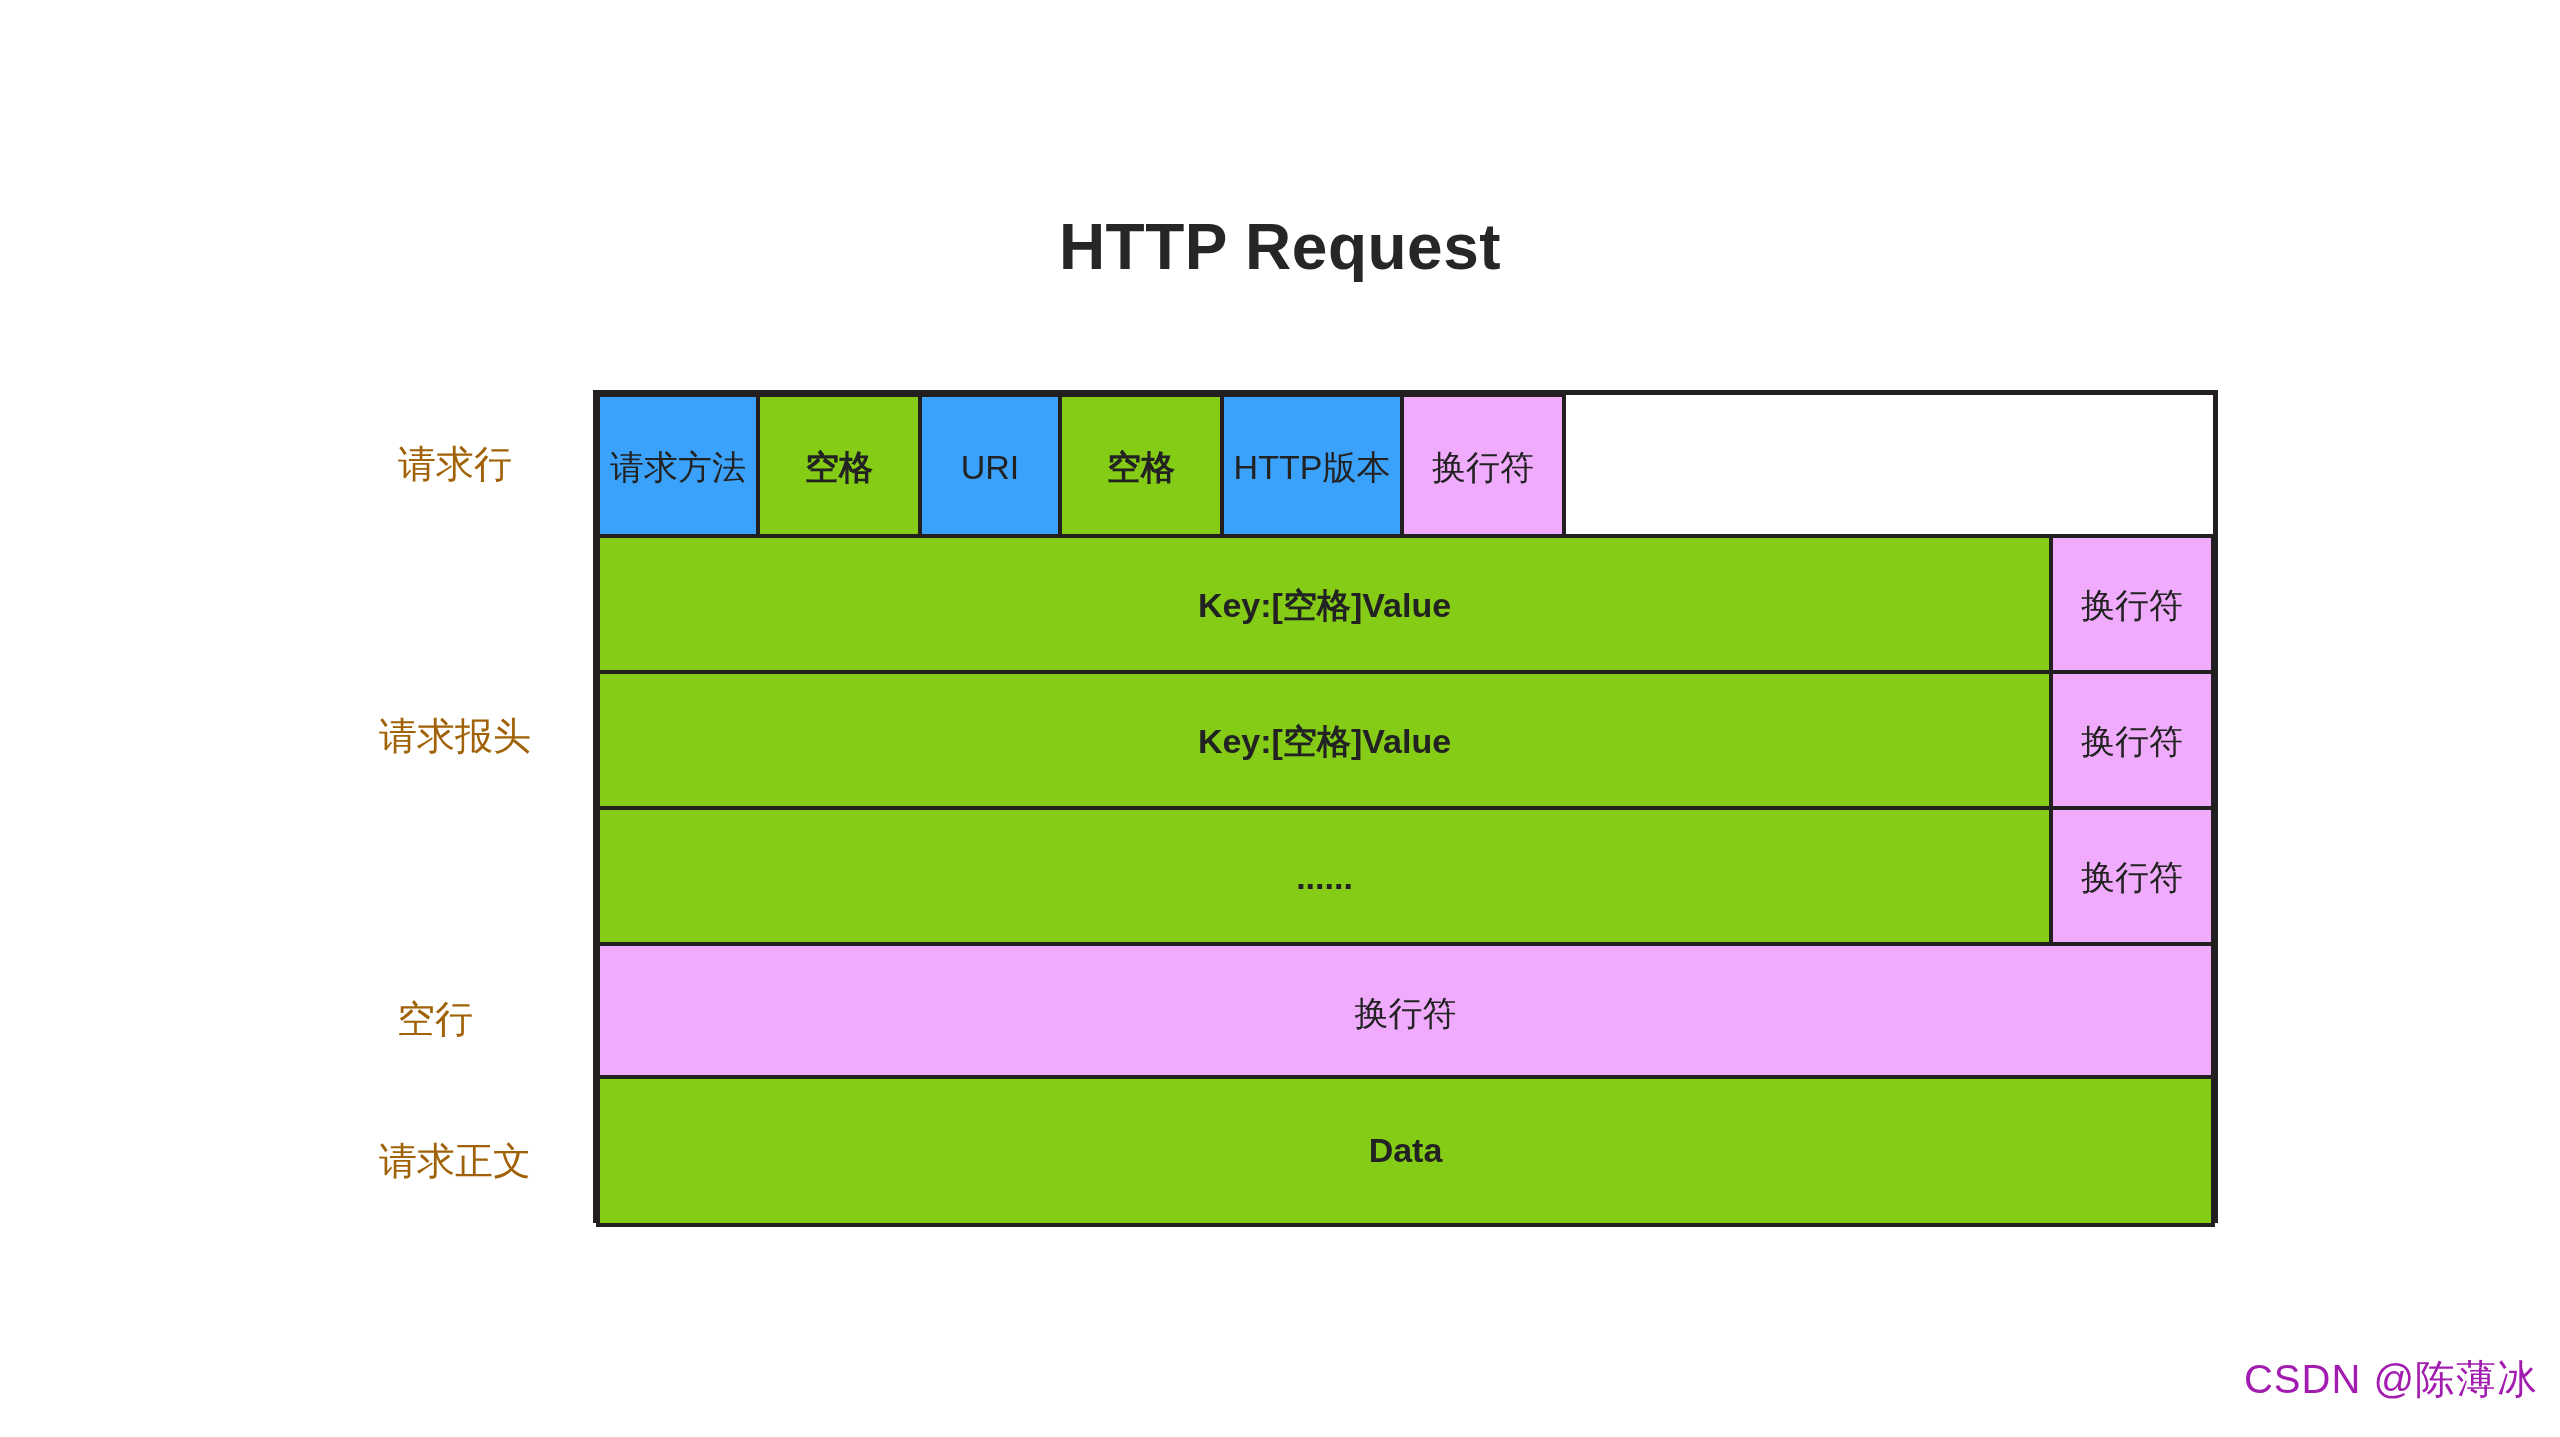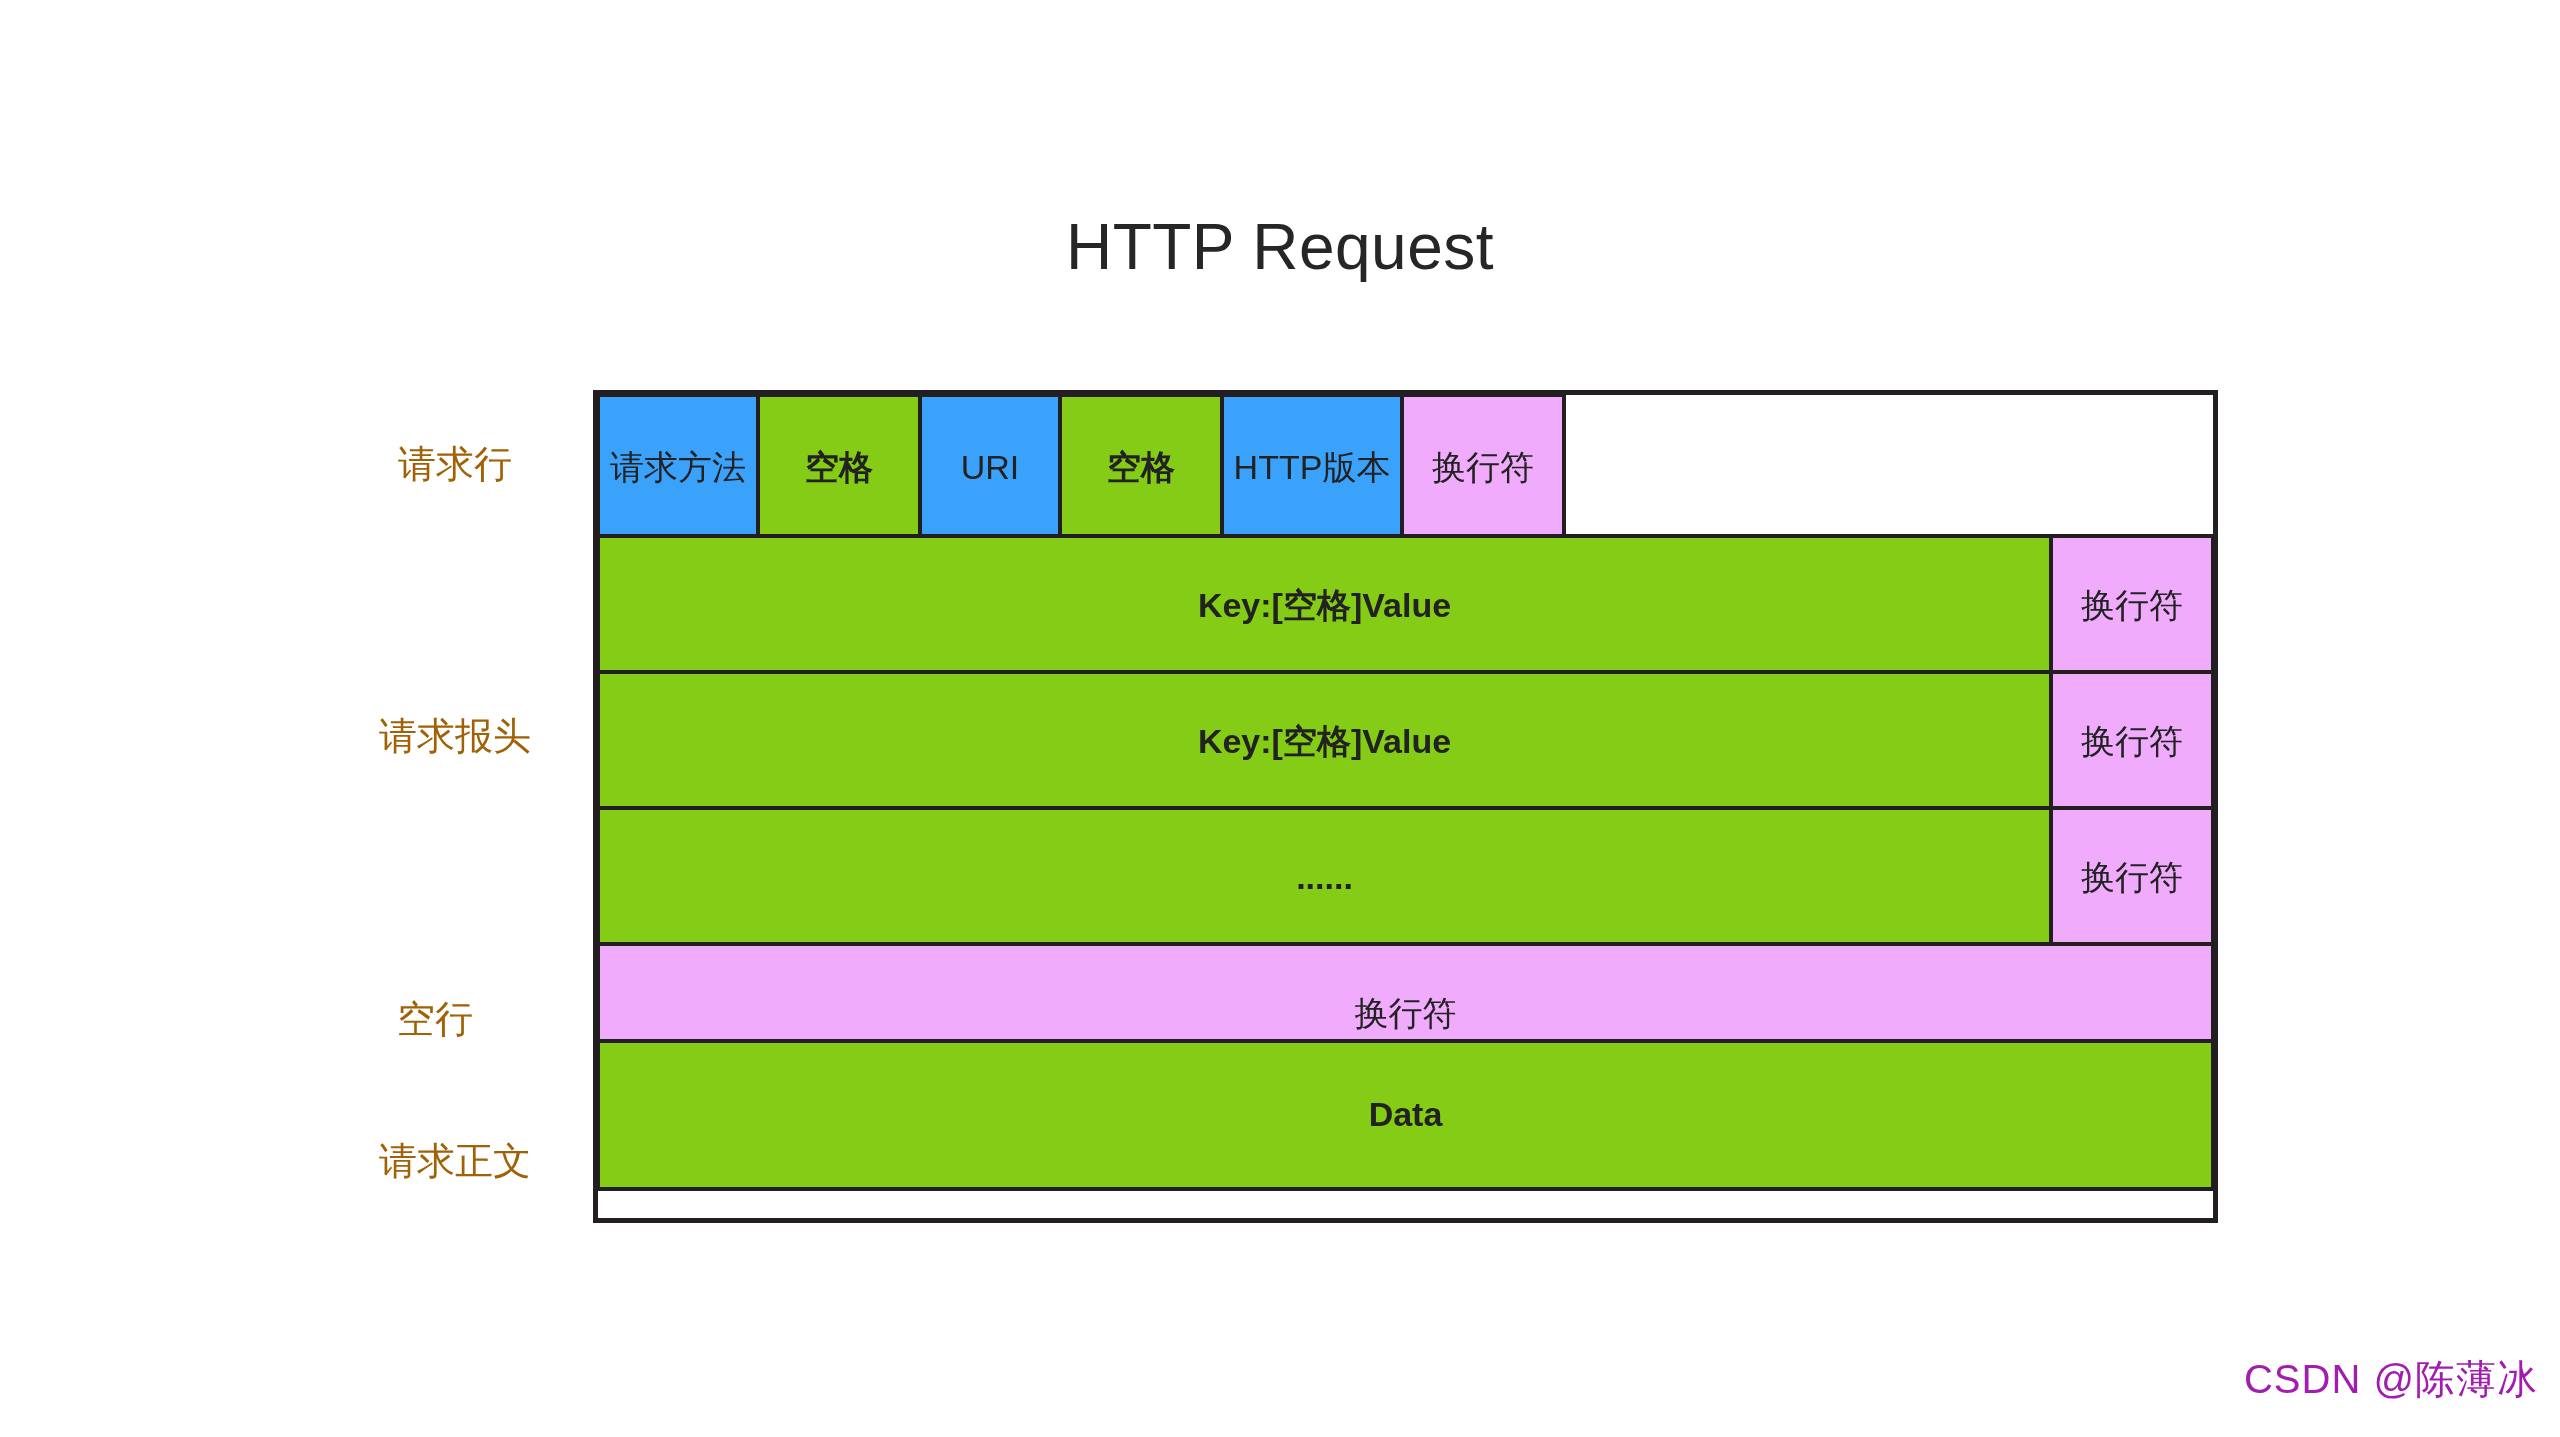--- a/index.html
+++ b/index.html
@@ -18,21 +18,21 @@
   }
 
   
   #diagram-title {
     position: absolute;
     left: 0;
     top: 215px;
     width: 2560px;
     text-align: center;
     font-size: 64px;
-    font-weight: 400;
+    font-weight: 700;
     letter-spacing: 0.5px;
     color: #262626;
     line-height: 1;
   }
 
   
   #diagram {
     position: absolute;
     left: 593px;
     top: 390px;
@@ -72,21 +72,21 @@
   .cell.blue   { background: #3ba2fc; }
   .cell.orange { background: #f0abfc; }
   .cell.white  { background: #84cc16; font-weight: bold; }
 
   
   #row-request-line { top: 0px;   height: 145px; }
   #row-header-1     { top: 141px; height: 140px; }
   #row-header-2     { top: 277px; height: 140px; }
   #row-header-3     { top: 413px; height: 140px; }
   #row-blank-line   { top: 549px; height: 140px; }
-  #row-body         { top: 646px; height: 148px; }
+  #row-body         { top: 682px; height: 148px; }
 
   
   .col-method  { width: 164px; }
   .col-sp1     { width: 166px; }
   .col-uri     { width: 144px; }
   .col-sp2     { width: 166px; }
   .col-version { width: 184px; }
   .col-crlf    { width: 166px; }
 
   .col-kv   { flex: 1 1 auto; }

